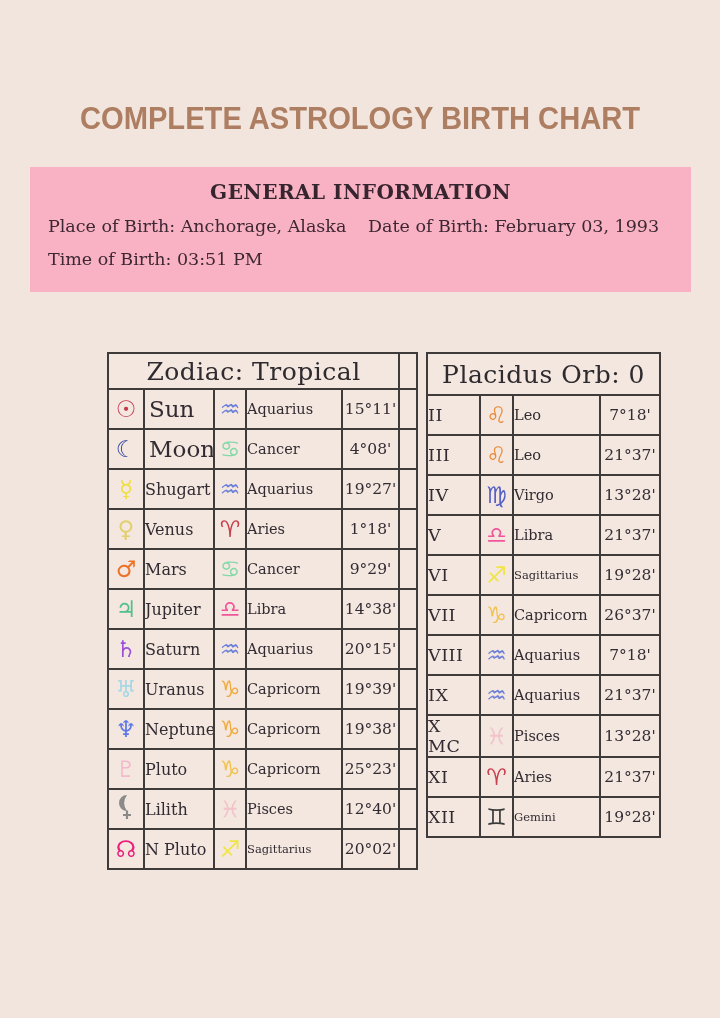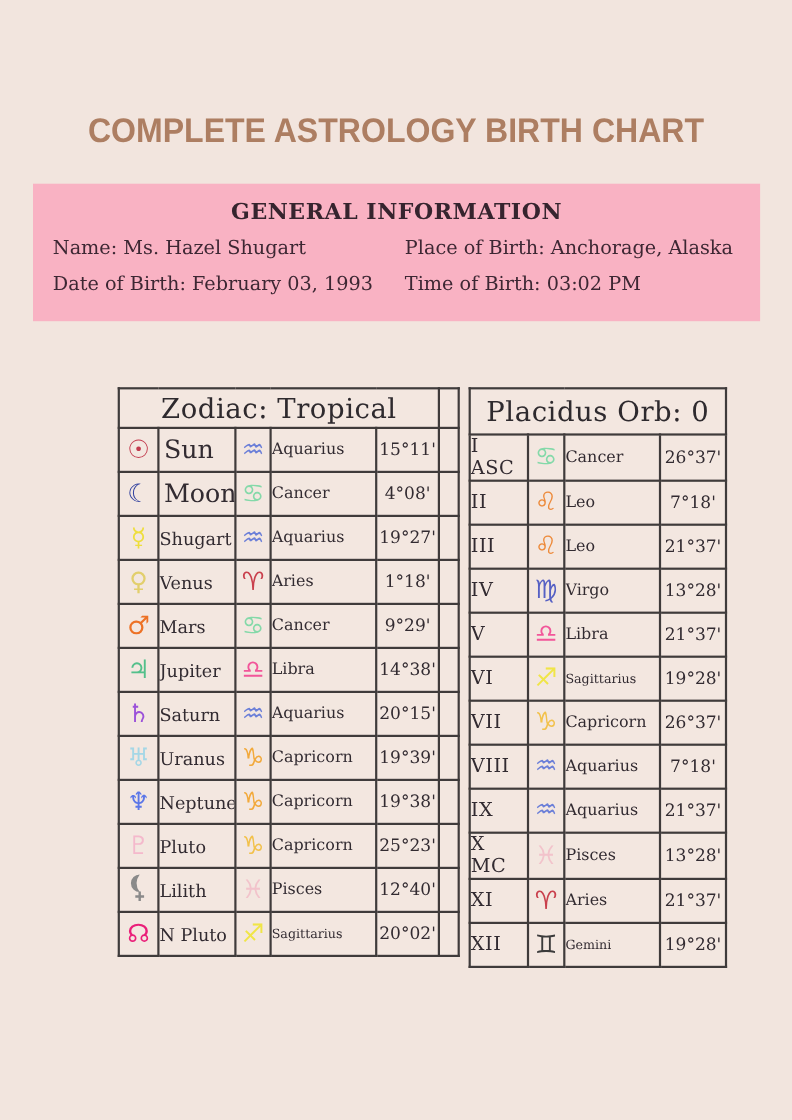--- a/index.html
+++ b/index.html
@@ -67,24 +67,23 @@
   td.spacer{background:#f3e7e0;}
 </style>
 </head>
 <body>
 
 <div class="page-title">COMPLETE ASTROLOGY BIRTH CHART</div>
 
 <div class="info-panel">
   <div class="info-heading">GENERAL INFORMATION</div>
   <div class="info-grid">
-    <span>Name: Ms. Hazel Shugart</span>
     <span>Place of Birth: Anchorage, Alaska</span>
     <span>Date of Birth: February 03, 1993</span>
-    <span>Time of Birth: 03:02 PM</span>
+    <span>Time of Birth: 03:51 PM</span>
   </div>
 </div>
 
 <div class="tables-wrap">
   <table class="astro left">
     <colgroup>
       <col style="width:36px">
         <col style="width:70px">
         <col style="width:32px">
       <col style="width:96px">
@@ -207,26 +206,20 @@
         <col style="width:87px">
         <col style="width:60px">
     </colgroup>
     <thead>
       <tr>
         <th class="tbl-header" colspan="4">Placidus Orb: 0</th>
       </tr>
     </thead>
     <tbody id="houses-body">
         <tr>
-          <td class="house-label">I ASC</td>
-          <td class="icon-cell"><span class="icon" style="color: rgb(132, 217, 169);">♋</span></td>
-          <td class="sign-name">Cancer</td>
-          <td class="degrees">26°37'</td>
-        </tr>
-        <tr>
           <td class="house-label">II</td>
           <td class="icon-cell"><span class="icon" style="color: rgb(237, 138, 58);">♌</span></td>
           <td class="sign-name">Leo</td>
           <td class="degrees">7°18'</td>
         </tr>
         <tr>
           <td class="house-label">III</td>
           <td class="icon-cell"><span class="icon" style="color: rgb(237, 138, 58);">♌</span></td>
           <td class="sign-name">Leo</td>
           <td class="degrees">21°37'</td>

